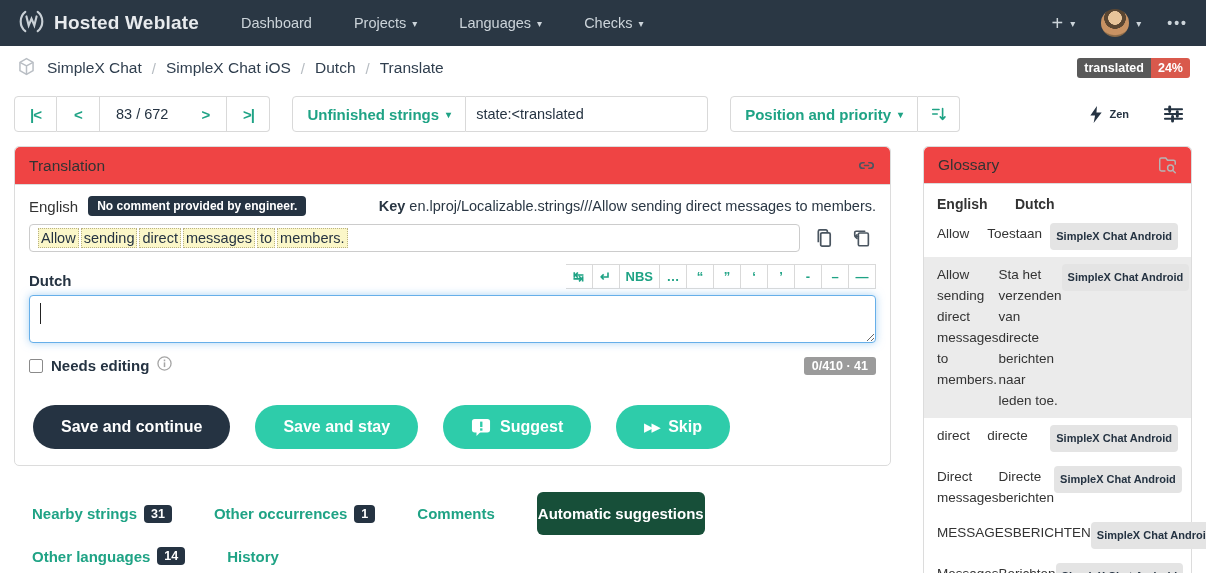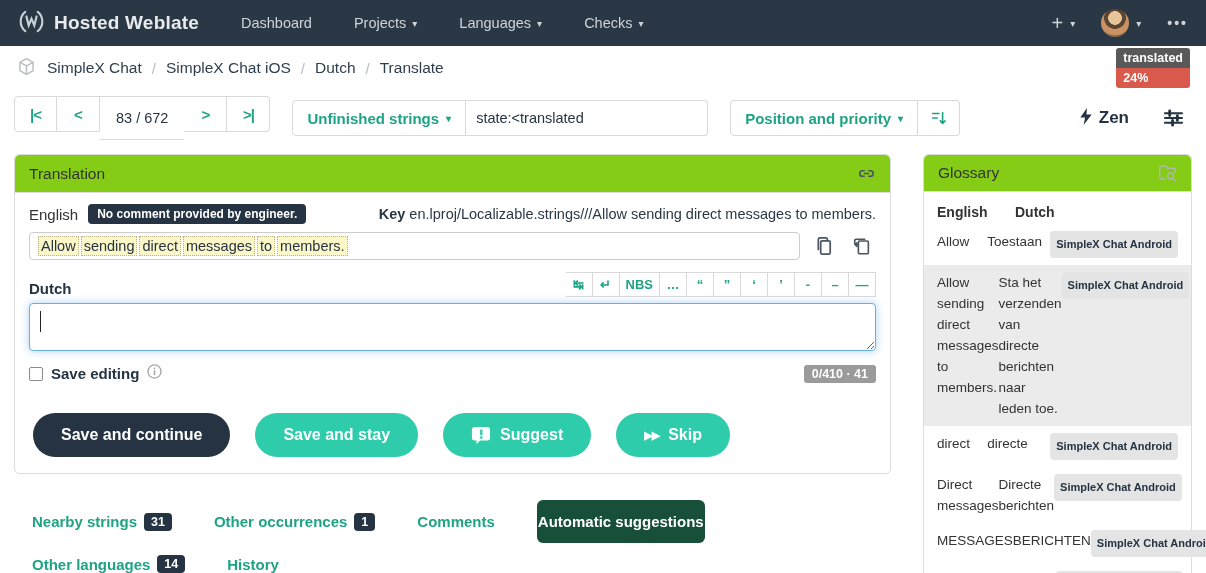--- a/index.html
+++ b/index.html
@@ -19,53 +19,53 @@
   .avatar-group { display:flex; align-items:center; gap:7px; cursor:pointer; }
   .avatar { width:28px; height:28px; border-radius:50%;
     background: radial-gradient(circle at 50% 32%, #e8c49a 0 28%, #5a4632 30% 45%, #c89263 47% 70%, #8a6a48 75%); }
   .dots { color:#ccd4da; font-size:14px; letter-spacing:2px; font-weight:bold; cursor:pointer; }
 
   
   .breadcrumb-bar { height:44px; display:flex; align-items:center; padding:0 16px; gap:10px; }
   .crumb { color:#2f3e4e; font-size:15.5px; text-decoration:none; cursor:pointer; }
   .crumb-sep { color:#b6bcc2; font-size:15px; }
   .trans-badge { margin-left:auto; margin-right:0; display:flex; font-size:12.5px; font-weight:bold; color:#fff;
-    border-radius:3px; overflow:hidden; cursor:default;flex-direction:column; }
+    border-radius:3px; overflow:hidden; cursor:default; }
   .trans-badge .tb-label { background:#595959; padding:3px 7px; }
   .trans-badge .tb-value { background:#d9594c; padding:3px 7px; }
 
   
   .toolbar { display:flex; align-items:center; padding:6px 14px 0 14px; }
   .btn-group { display:flex; }
   .tbtn { height:36px; background:#fff; border:1px solid #d9d9d9; border-left-width:0;
     display:flex; align-items:center; justify-content:center; cursor:pointer;
     color:#1fa385; font-weight:bold; font-size:15px; }
   .btn-group > :first-child { border-left-width:1px; border-radius:4px 0 0 4px; }
   .btn-group > :last-child { border-radius:0 4px 4px 0; }
   .nav-btn { width:43px; letter-spacing:-1px; }
-  .page-pos { height:44px; border-top:1px solid #d9d9d9; border-bottom:1px solid #d9d9d9;
+  .page-pos { height:36px; border-top:1px solid #d9d9d9; border-bottom:1px solid #d9d9d9;
     display:flex; align-items:center; padding:0 16px; color:#253342; font-size:14.5px; }
   .filter-btn { padding:0 14px; font-size:15px; gap:7px; }
   .search-input { height:36px; width:242px; border:1px solid #d9d9d9; border-left-width:0;
     border-radius:0 4px 4px 0; padding:0 10px; font-size:14.5px; color:#253342;
     font-family:"Liberation Sans", sans-serif; outline:none; }
   .gap20 { width:22px; } .gap22 { width:22px; }
   .sort-btn { padding:0 14px; font-size:15px; gap:7px; }
   .sort-icon-btn { width:42px; }
   .toolbar-right { margin-left:auto; display:flex; align-items:center; gap:34px; padding-right:8px; }
-  .zen { display:flex; gap:6px; color:#253342; font-size:17px; font-weight:bold; cursor:pointer; }
+  .zen { display:flex; align-items:center; gap:6px; color:#253342; font-size:11px; font-weight:bold; cursor:pointer; }
   .sliders-btn { cursor:pointer; display:flex; align-items:center; }
 
   
   .main { display:flex; padding:14px 14px 0 14px; gap:32px; align-items:flex-start; }
   .left-col { width:877px; }
   .right-col { width:269px; }
 
   .panel { border:1px solid #dcdcdc; border-radius:5px; background:#fff; }
-  .panel-header { background:#84cc16; border-bottom:1px solid #dcdcdc; border-radius:5px 5px 0 0;
+  .panel-header { background:#ef4444; border-bottom:1px solid #dcdcdc; border-radius:5px 5px 0 0;
     padding:9px 14px; font-size:15.5px; color:#333; display:flex; align-items:center; }
   .panel-header .ph-icon { margin-left:auto; display:flex; }
 
   
   .t-body { padding:11px 14px 16px 14px; }
   .lang-row { display:flex; align-items:center; gap:10px; }
   .lang-label { font-size:15px; color:#333; }
   .comment-badge { background:#253342; color:#fff; font-size:12px; font-weight:bold;
     padding:3px 9px; border-radius:4px; }
   .key-text { margin-left:auto; font-size:14.5px; color:#2a3744; }
@@ -281,21 +281,21 @@
             <button class="tbtn char-btn">–</button>
             <button class="tbtn char-btn">—</button>
           </div>
         </div>
         <div class="textarea-wrap">
           <textarea class="t-area" style=""></textarea>
           <div class="caret-line"></div>
         </div>
         <div class="needs-row">
           <span class="checkbox"></span>
-          <span class="needs-label">Save editing</span>
+          <span class="needs-label">Needs editing</span>
           <span>
             <svg width="15" height="15" viewBox="0 0 16 16">
                 <circle cx="8" cy="8" r="7" fill="none" stroke="#a5a5a5" stroke-width="1.4"></circle>
                 <rect x="7.2" y="6.8" width="1.6" height="5" fill="#a5a5a5"></rect>
                 <rect x="7.2" y="3.8" width="1.6" height="1.8" fill="#a5a5a5"></rect>
               </svg>
           </span>
           <span class="counter-badge">0/410 · 41</span>
         </div>
         <div class="actions-row">

